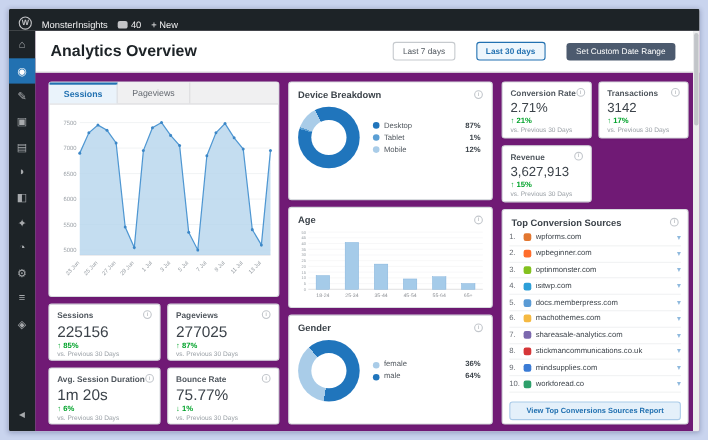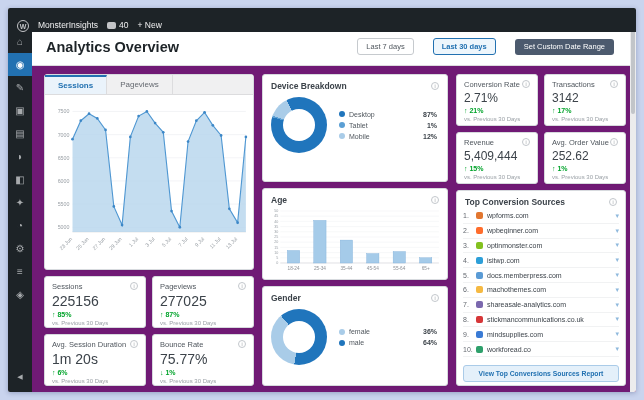--- a/index.html
+++ b/index.html
@@ -1,20 +1,20 @@
 <!DOCTYPE html>
 <html><head>
 <meta charset="utf-8">
 <style>
   *{margin:0;padding:0;box-sizing:border-box}
   html,body{width:644px;height:400px;overflow:hidden}
   body{background:#c9d4ee;font-family:"Liberation Sans",sans-serif;position:relative}
   .window{position:absolute;left:8px;top:8px;width:628px;height:384px;background:#f0f0f1;border-radius:2px;overflow:hidden;box-shadow:0 1px 5px rgba(30,40,90,.3)}
   
-  .adminbar{position:absolute;left:0;top:0;right:0;height:20px;background:#1d2327;display:flex;align-items:flex-start;gap:9px;padding:12px 9px;font-size:8.5px;color:#c3c4c7;z-index:5}
+  .adminbar{position:absolute;left:0;top:0;right:0;height:20px;background:#1d2327;display:flex;align-items:flex-end;gap:9px;padding:1px 9px;font-size:8.5px;color:#c3c4c7;z-index:5}
   .wp-logo{width:12px;height:12px;border:1px solid #c3c4c7;border-radius:50%;display:flex;align-items:center;justify-content:center;font-size:7px;font-weight:bold;color:#c3c4c7;cursor:pointer}
   .ab-site{color:#f0f0f1;cursor:pointer}
   .ab-comments{display:flex;align-items:center;gap:3px;color:#f0f0f1;cursor:pointer}
   .bubble{width:9px;height:7px;background:#c3c4c7;border-radius:2px;display:inline-block}
   .ab-new{color:#f0f0f1;cursor:pointer}
   
   .sidebar{position:absolute;left:0;top:20px;bottom:0;width:24px;background:#1d2327;display:flex;flex-direction:column;padding-top:2px;z-index:4}
   .sb-item{height:23px;display:flex;align-items:center;justify-content:center;color:#a7aaad;font-size:10px;cursor:pointer}
   .sb-item.active{background:#2271b1;color:#fff}
   .sb-item.collapse{margin-top:auto;margin-bottom:4px;font-size:7px}
@@ -32,21 +32,21 @@
   .p-title{font-size:8.5px;font-weight:bold;color:#3c434a}
   .info{margin-left:auto;width:8px;height:8px;border:1px solid #c3c7cc;border-radius:50%;font-size:5px;color:#9aa0a6;display:flex;align-items:center;justify-content:center;line-height:1;cursor:pointer;flex:none}
   
   .tabs{display:flex;background:#f0f0f1;border-bottom:1px solid #dcdcde;height:20px}
   .tab{padding:0 13px;line-height:19px;font-size:8px;color:#646970;cursor:pointer;border-right:1px solid #dcdcde}
   .tab.active{background:#eaf3fb;color:#2271b1;font-weight:bold;border-top:2px solid #2271b1;line-height:17px}
   .chart-body{padding:1px}
   
   .metric{padding:5px 7px}
   .m-head{display:flex;align-items:flex-start}
-  .m-label{font-size:7.5px;font-weight:normal;color:#50575e;white-space:nowrap}
+  .m-label{font-size:7.5px;font-weight:bold;color:#50575e;white-space:nowrap}
   .m-value{font-size:14px;color:#3c434a;margin-top:3px;line-height:1}
   .metric.sm .m-value{font-size:12px}
   .m-change{margin-top:3px;font-size:7px;color:#00a32a;font-weight:bold;line-height:1}
   .m-vs{font-size:6px;color:#9aa0a6;margin-top:2px;line-height:1}
   
   .donut-wrap{display:flex;align-items:center;padding:4px 10px 4px 8px}
   .donut{width:56px;height:56px;border-radius:50%;position:relative;flex:none}
   .donut::after{content:'';position:absolute;inset:12px;background:#fff;border-radius:50%}
   .legend{display:flex;flex-direction:column;gap:4px;margin-left:12px;flex:1}
   .legend-row{display:flex;align-items:center;font-size:7px;color:#50575e;gap:4px}
@@ -313,31 +313,22 @@
         </div>
       <div class="m-value">3142</div>
       <div class="m-change"><span>↑</span> <span>17%</span></div>
       <div class="m-vs">vs. Previous 30 Days</div>
     </div>
     <div class="panel metric sm" style="left:424px;top:104px;width:82px;height:52px">
       <div class="m-head">
           <span class="m-label">Revenue</span>
           <span class="info">i</span>
         </div>
-      <div class="m-value">5,409,444</div>
+      <div class="m-value">3,627,913</div>
       <div class="m-change"><span>↑</span> <span>15%</span></div>
-      <div class="m-vs">vs. Previous 30 Days</div>
-    </div>
-    <div class="panel metric sm" style="left:512px;top:104px;width:82px;height:52px">
-      <div class="m-head">
-          <span class="m-label">Avg. Order Value</span>
-          <span class="info">i</span>
-        </div>
-      <div class="m-value">252.62</div>
-      <div class="m-change"><span>↑</span> <span>1%</span></div>
       <div class="m-vs">vs. Previous 30 Days</div>
     </div>
 
     <div class="panel" style="left:424px;top:162px;width:170px;height:196px">
       <div class="p-head">
           <span class="p-title">Top Conversion Sources</span>
           <span class="info">i</span>
         </div>
       <div class="sources-list">
           <div class="src-row">

